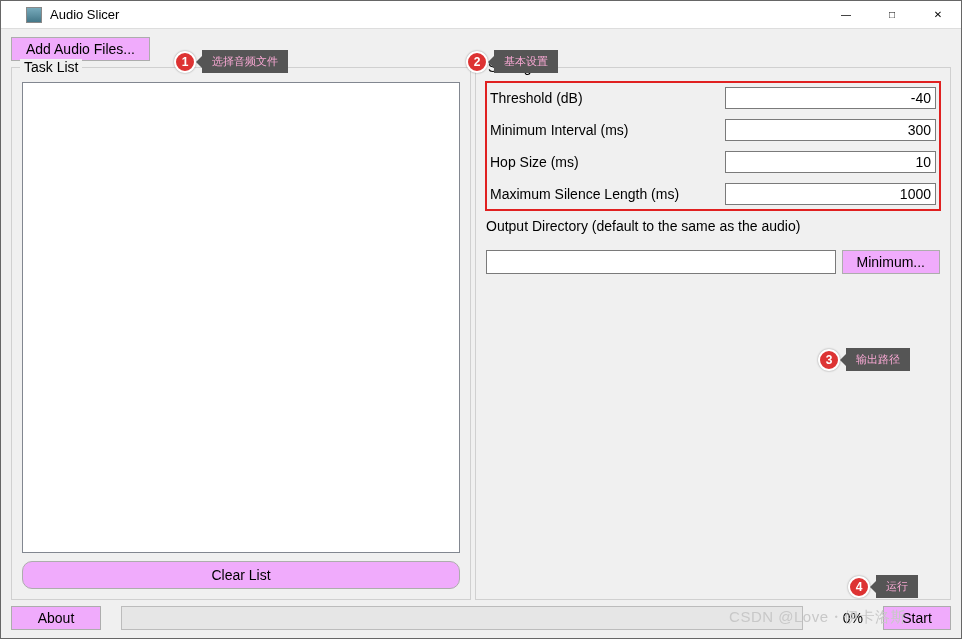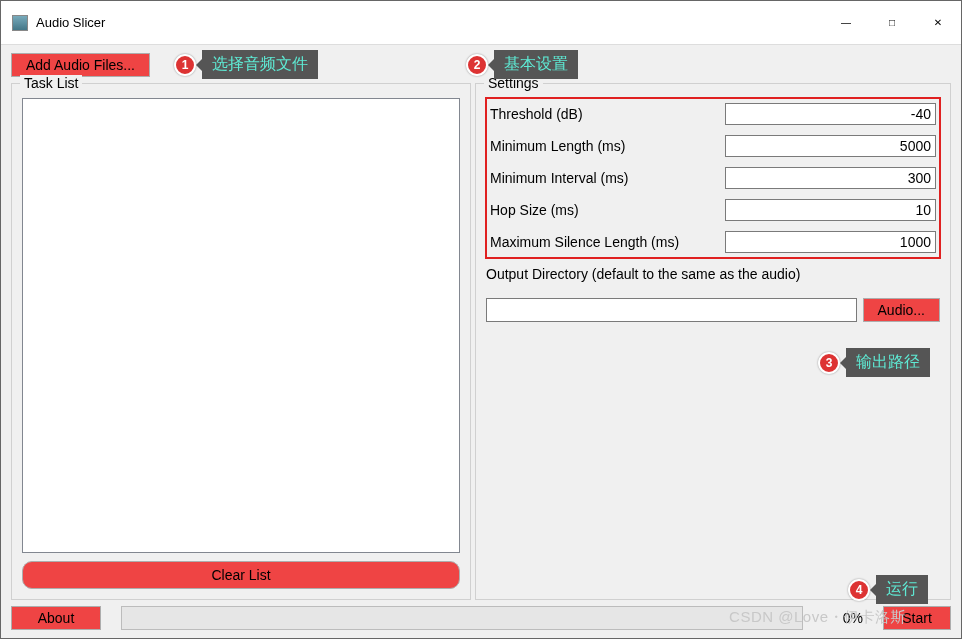--- a/index.html
+++ b/index.html
@@ -1,24 +1,24 @@
 <!DOCTYPE html>
 <html><head>
 <meta charset="utf-8">
 <style>
 * { box-sizing: border-box; margin: 0; padding: 0; }
 body { font-family: "Segoe UI", Tahoma, sans-serif; font-size: 14px; background: #fff; color: #000; width: 962px; height: 639px; overflow: hidden; position: relative; }
 .window { width: 962px; height: 639px; border: 1px solid #666; background: #f0f0f0; display: flex; flex-direction: column; }
-.titlebar { height: 44px; background: #fff; display: flex; align-items: center; padding-left: 11px; border-bottom: 1px solid #ddd; }
+.titlebar { height: 28px; background: #fff; display: flex; align-items: center; padding-left: 25px; border-bottom: 1px solid #ddd; }
 .titlebar .app-icon { width: 16px; height: 16px; border: 1px solid #888; background: linear-gradient(#7ab, #478); margin-right: 8px; }
 .titlebar .title { flex: 1; font-size: 13px; }
 .titlebar .win-btn { width: 46px; height: 31px; display: flex; align-items: center; justify-content: center; font-family: "Segoe MDL2 Assets", sans-serif; font-size: 10px; }
 .content { flex: 1; display: flex; flex-direction: column; padding: 8px 10px; gap: 6px; position: relative; }
 .top-row { display: flex; align-items: center; }
-.btn { background: #ef4444; border: 1px solid #adadad; padding: 3px 14px; font-family: inherit; font-size: 14px; cursor: default; }
+.btn { background: #f0abfc; border: 1px solid #adadad; padding: 3px 14px; font-family: inherit; font-size: 14px; cursor: default; }
 .main-columns { flex: 1; display: flex; gap: 4px; min-height: 0; }
 .group { border: 1px solid #d0d0d0; border-radius: 0; padding: 14px 10px 10px 10px; position: relative; display: flex; flex-direction: column; }
 .group-label { position: absolute; top: -9px; left: 8px; background: #f0f0f0; padding: 0 4px; font-size: 14px; }
 .left-col { flex: 0 0 460px; display: flex; flex-direction: column; }
 .right-col { flex: 1; display: flex; flex-direction: column; }
 .tasklist-box { flex: 1; background: #fff; border: 1px solid #828790; margin-bottom: 8px; }
 .clear-btn { width: 100%; padding: 5px; border-radius: 10px; }
 .settings-table { width: 100%; border-collapse: collapse; }
 .settings-table td { padding: 5px 4px; vertical-align: middle; }
 .settings-table td.label-cell { width: 235px; }
@@ -28,21 +28,21 @@
 .output-row .label { margin-bottom: 16px; display: block; }
 .output-controls { display: flex; gap: 6px; }
 .output-controls input { flex: 1; border: 1px solid #7a7a7a; padding: 3px 4px; font-family: inherit; font-size: 14px; background: #fff; }
 .bottom-row { display: flex; align-items: center; gap: 20px; }
 .about-btn { width: 90px; }
 .progress { flex: 1; height: 24px; border: 1px solid #bcbcbc; background: #e6e6e6; }
 .pct { width: 40px; text-align: right; }
 .start-btn { width: 68px; }
 .callout { position: absolute; display: flex; align-items: center; z-index: 10; }
 .callout .num { width: 22px; height: 22px; border-radius: 50%; background: #d33; color: #fff; border: 2px solid #fff; display: flex; align-items: center; justify-content: center; font-size: 12px; font-weight: bold; margin-right: 6px; box-shadow: 0 0 2px rgba(0,0,0,.4); }
-.callout .bubble { background: #555; color: #5eead4; padding: 4px 10px; font-size: 16px; position: relative; }
+.callout .bubble { background: #555; color: #f9a8d4; padding: 4px 10px; font-size: 11px; position: relative; }
 .callout .bubble::before { content: ""; position: absolute; left: -6px; top: 50%; transform: translateY(-50%); border: 6px solid transparent; border-right-color: #555; border-left: none; }
 .watermark { position: absolute; right: 56px; bottom: 12px; color: #c8c8c8; font-size: 15px; letter-spacing: .5px; z-index: 5; pointer-events: none; }
 </style>
 </head>
 <body>
 
 <div class="window">
   <div class="titlebar">
     <div class="app-icon"></div>
     <div class="title">Audio Slicer</div>
@@ -68,43 +68,39 @@
       <div class="group right-col">
         <span class="group-label">Settings</span>
 
         <table class="settings-table red-box">
           <tbody>
               <tr>
             <td class="label-cell">Threshold (dB)</td>
             <td><input type="text" value="-40" style=""></td>
           </tr>
           <tr>
-            <td class="label-cell">Minimum Length (ms)</td>
-            <td><input type="text" value="5000" style=""></td>
-          </tr>
-          <tr>
             <td class="label-cell">Minimum Interval (ms)</td>
             <td><input type="text" value="300" style=""></td>
           </tr>
           <tr>
             <td class="label-cell">Hop Size (ms)</td>
             <td><input type="text" value="10" style=""></td>
           </tr>
           <tr>
             <td class="label-cell">Maximum Silence Length (ms)</td>
             <td><input type="text" value="1000" style=""></td>
           </tr>
         </tbody>
           </table>
 
         <div class="output-row">
           <span class="label">Output Directory (default to the same as the audio)</span>
           <div class="output-controls">
             <input type="text" value="" style="">
-            <button class="btn">Audio...</button>
+            <button class="btn">Minimum...</button>
           </div>
         </div>
 
       </div>
     </div>
 
     <div class="bottom-row">
       <button class="btn about-btn">About</button>
       <div class="progress"></div>
       <div class="pct">0%</div>

